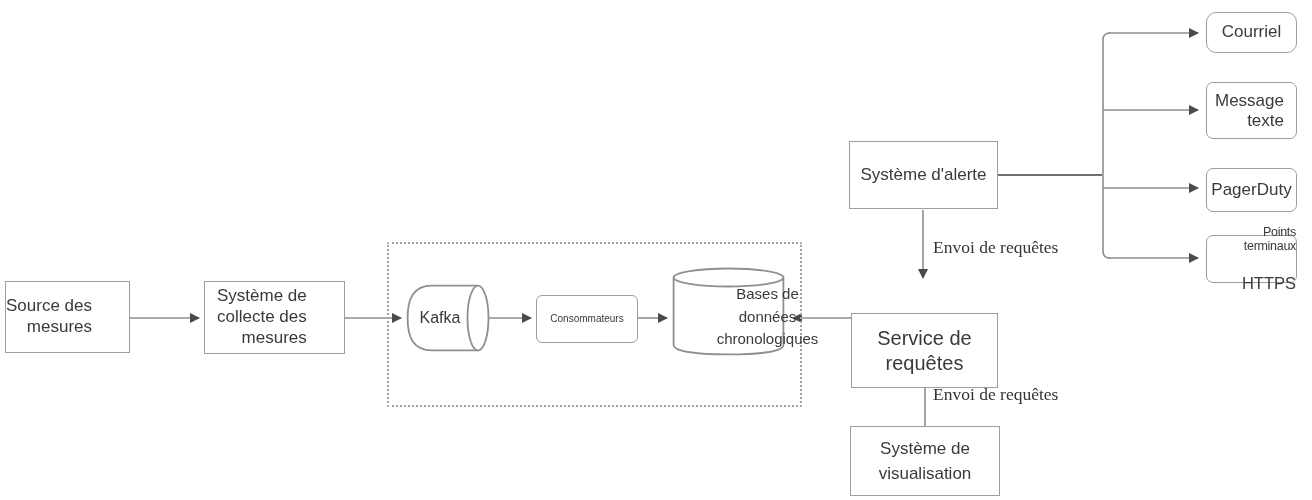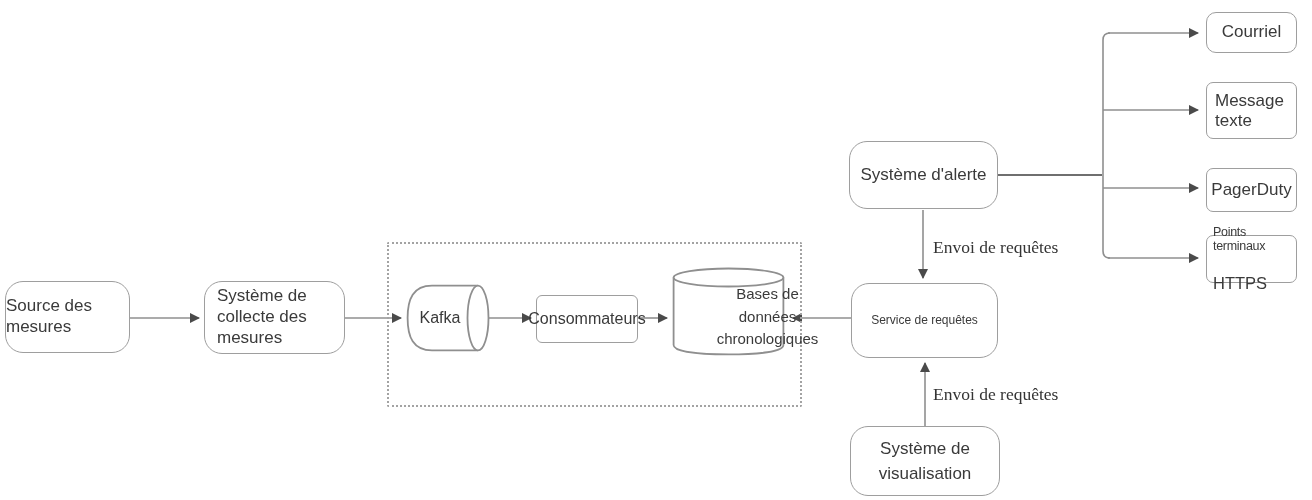--- a/index.html
+++ b/index.html
@@ -4,43 +4,43 @@
 <style>
   html,body{margin:0;padding:0;background:#ffffff;}
   .canvas{
     position:relative;width:1312px;height:500px;background:#ffffff;
     font-family:"Liberation Sans","DejaVu Sans",sans-serif;color:#3a3a3a;
     overflow:hidden;
   }
   .layer{position:absolute;left:0;top:0;}
   .node{
     position:absolute;box-sizing:border-box;background:#ffffff;
-    border:1.5px solid #9e9e9e;border-radius:18px;
+    border:1.5px solid #9e9e9e;border-radius:0;
     display:flex;align-items:center;justify-content:center;
     font-size:17px;line-height:1.22;white-space:pre-line;
   }
-  .node.left{justify-content:flex-start;text-align:left;}
+  .node.left{justify-content:flex-start;text-align:right;}
   .node.center{text-align:center;}
   .group-dashed{
     position:absolute;box-sizing:border-box;
     border:2px dotted #a3a3a3;border-radius:2px;background:transparent;
   }
   .cyl{position:absolute;}
   .cyl-label{
     position:absolute;display:flex;align-items:center;justify-content:center;
     white-space:pre-line;
   }
   .edge-label{
     position:absolute;font-size:17.5px;color:#343434;white-space:nowrap;font-family:Liberation Serif, serif;
   }
   .small-line{font-size:12.5px;letter-spacing:-0.3px;display:block;line-height:1.15;}
   .big-line{font-size:16.5px;display:block;line-height:1.15;}
-  .fs14{font-size:16px;}
+  .fs14{font-size:10px;}
   .fs15{font-size:15px;line-height:1.5;}
-  .fs16{font-size:12px;}
+  .fs16{font-size:20px;margin-top:30px;}
 </style>
 </head>
 <body>
 
 <div class="canvas">
 
   <svg class="layer" width="1312" height="500" viewBox="0 0 1312 500">
     <defs>
       <marker id="arr" viewBox="0 0 10 10" refX="9" refY="5" markerWidth="6.5" markerHeight="6.5" orient="auto-start-reverse">
         <path d="M0,0 L10,5 L0,10 z" fill="#4a4a4a"></path>

